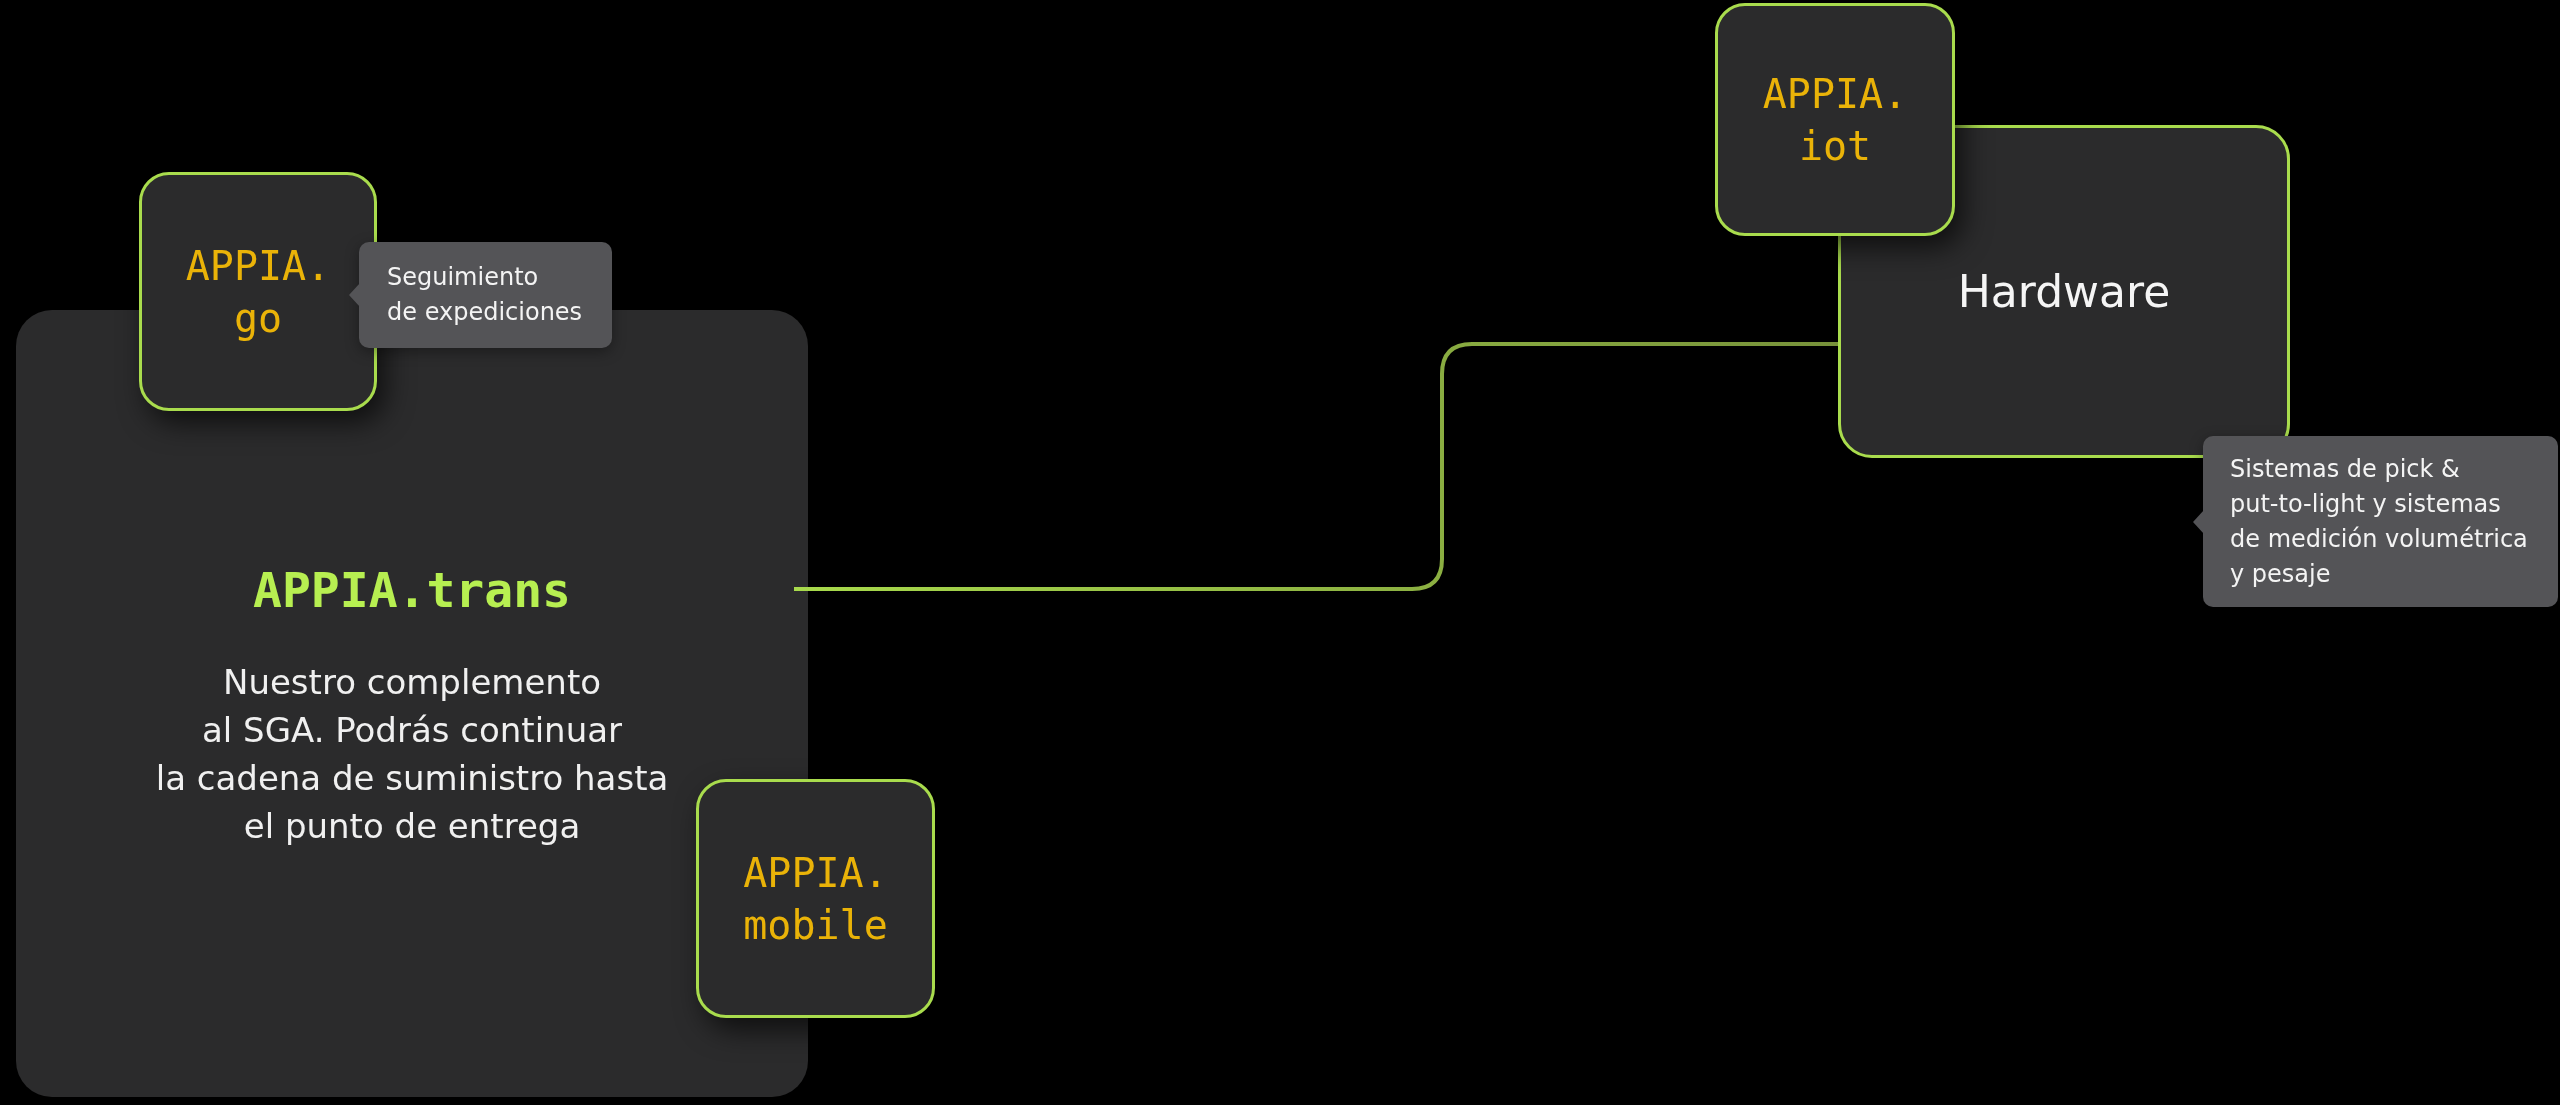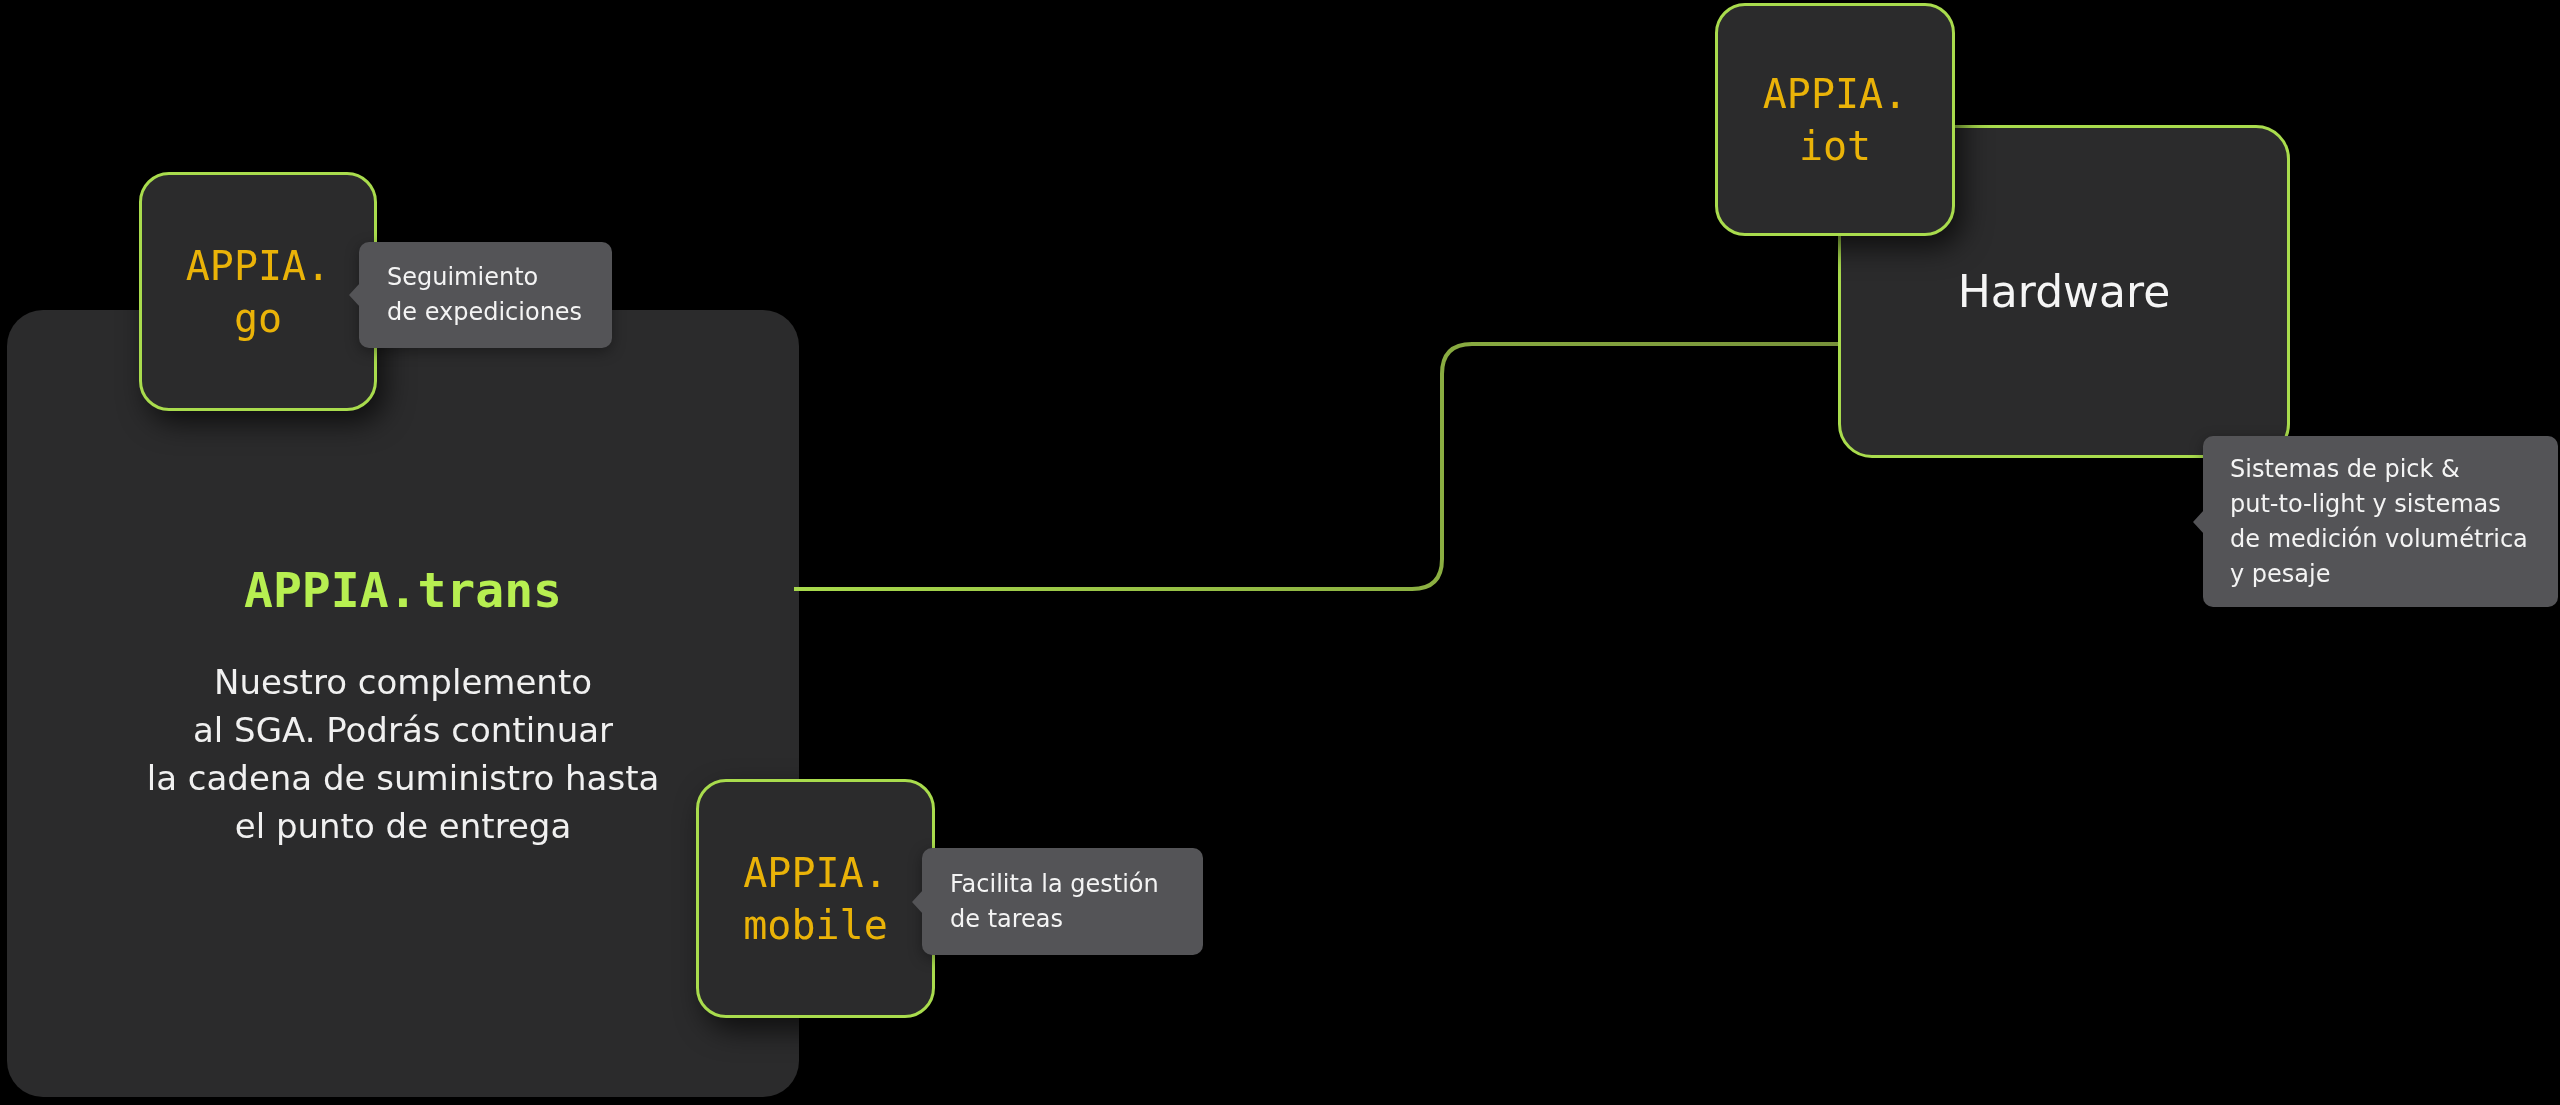--- a/index.html
+++ b/index.html
@@ -12,21 +12,21 @@
     width: 2560px;
     height: 1105px;
     background: #000000;
     overflow: hidden;
     font-family: "DejaVu Sans", "Liberation Sans", sans-serif;
   }
 
   
   .big-box {
     position: absolute;
-    left: 7px;
+    left: 16px;
     top: 310px;
     width: 792px;
     height: 787px;
     background: #2b2b2c;
     border-radius: 36px;
     z-index: 1;
   }
   .big-title {
     margin-top: 252px;
     text-align: center;
@@ -166,24 +166,20 @@
   <div class="node node-iot">
     <div class="node-label">APPIA.
 iot</div>
   </div>
 
   <div class="tooltip tip-go">
     <div>Seguimiento
 de expediciones</div>
   </div>
 
-  <div class="tooltip tip-mobile">
-    <div>Facilita la gestión
-de tareas</div>
-  </div>
 
   <div class="tooltip tip-hardware">
     <div>Sistemas de pick &amp;
 put-to-light y sistemas
 de medición volumétrica
 y pesaje</div>
   </div>
 
 </div>
 

